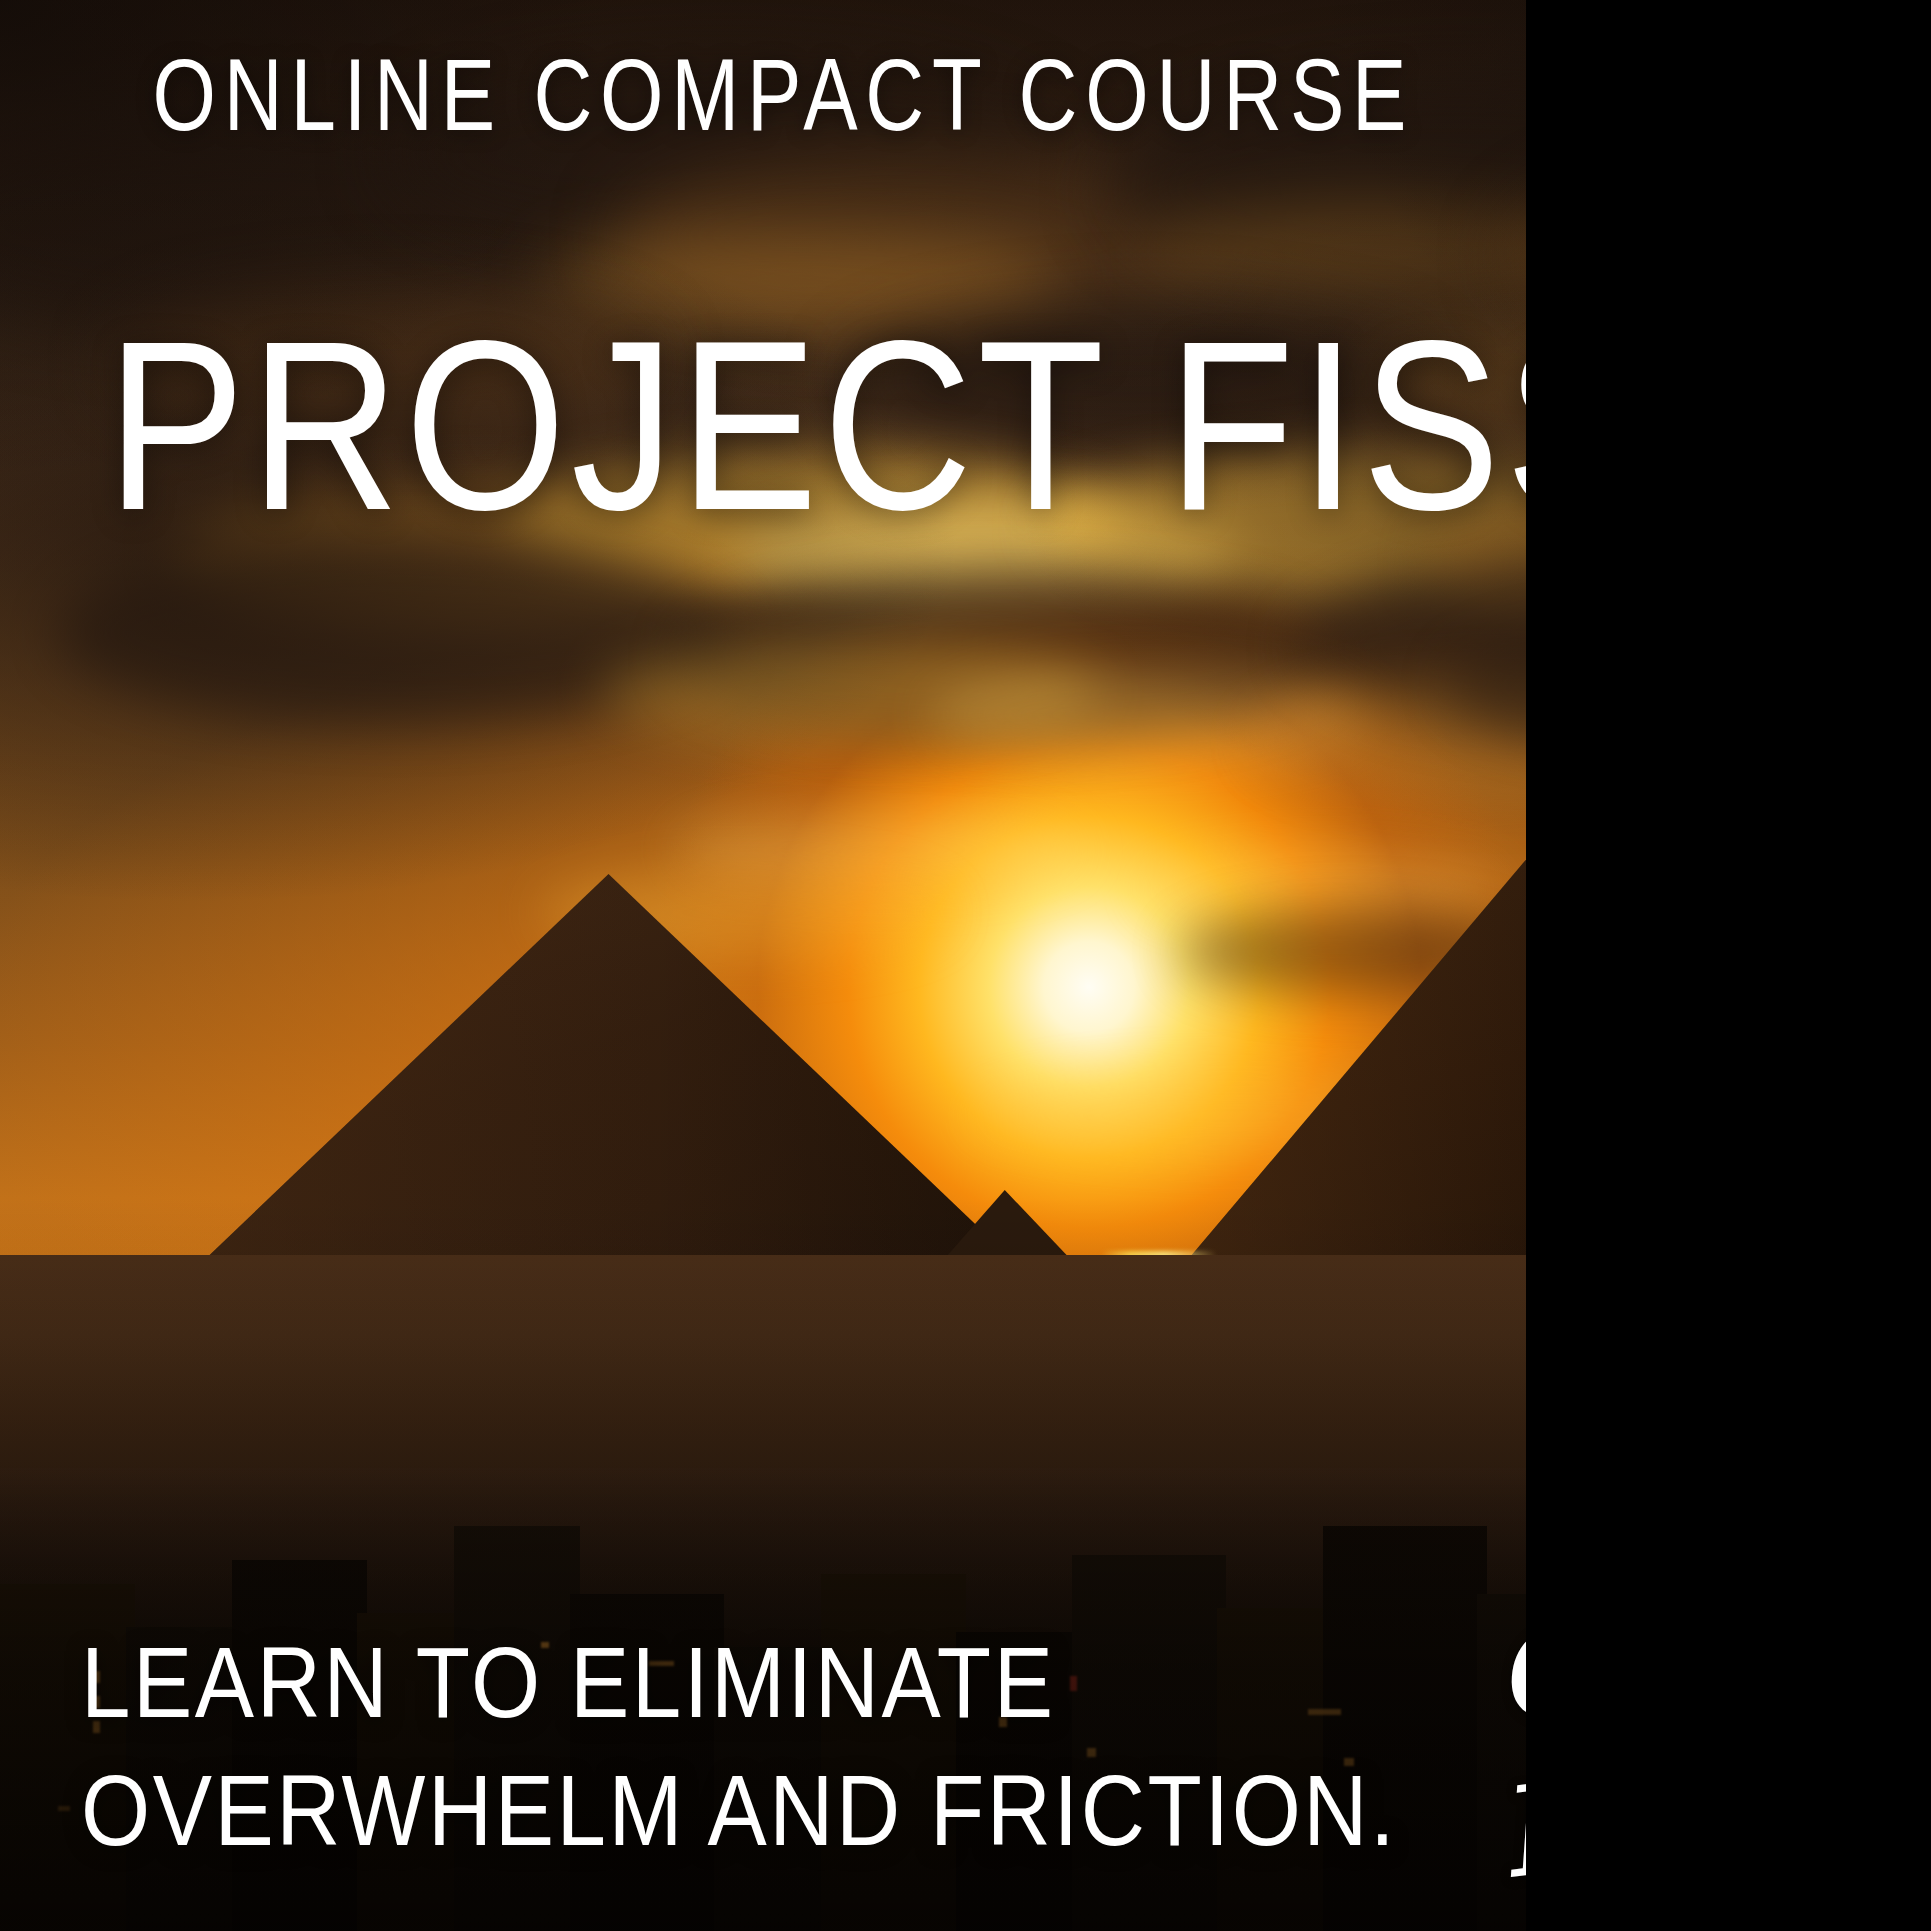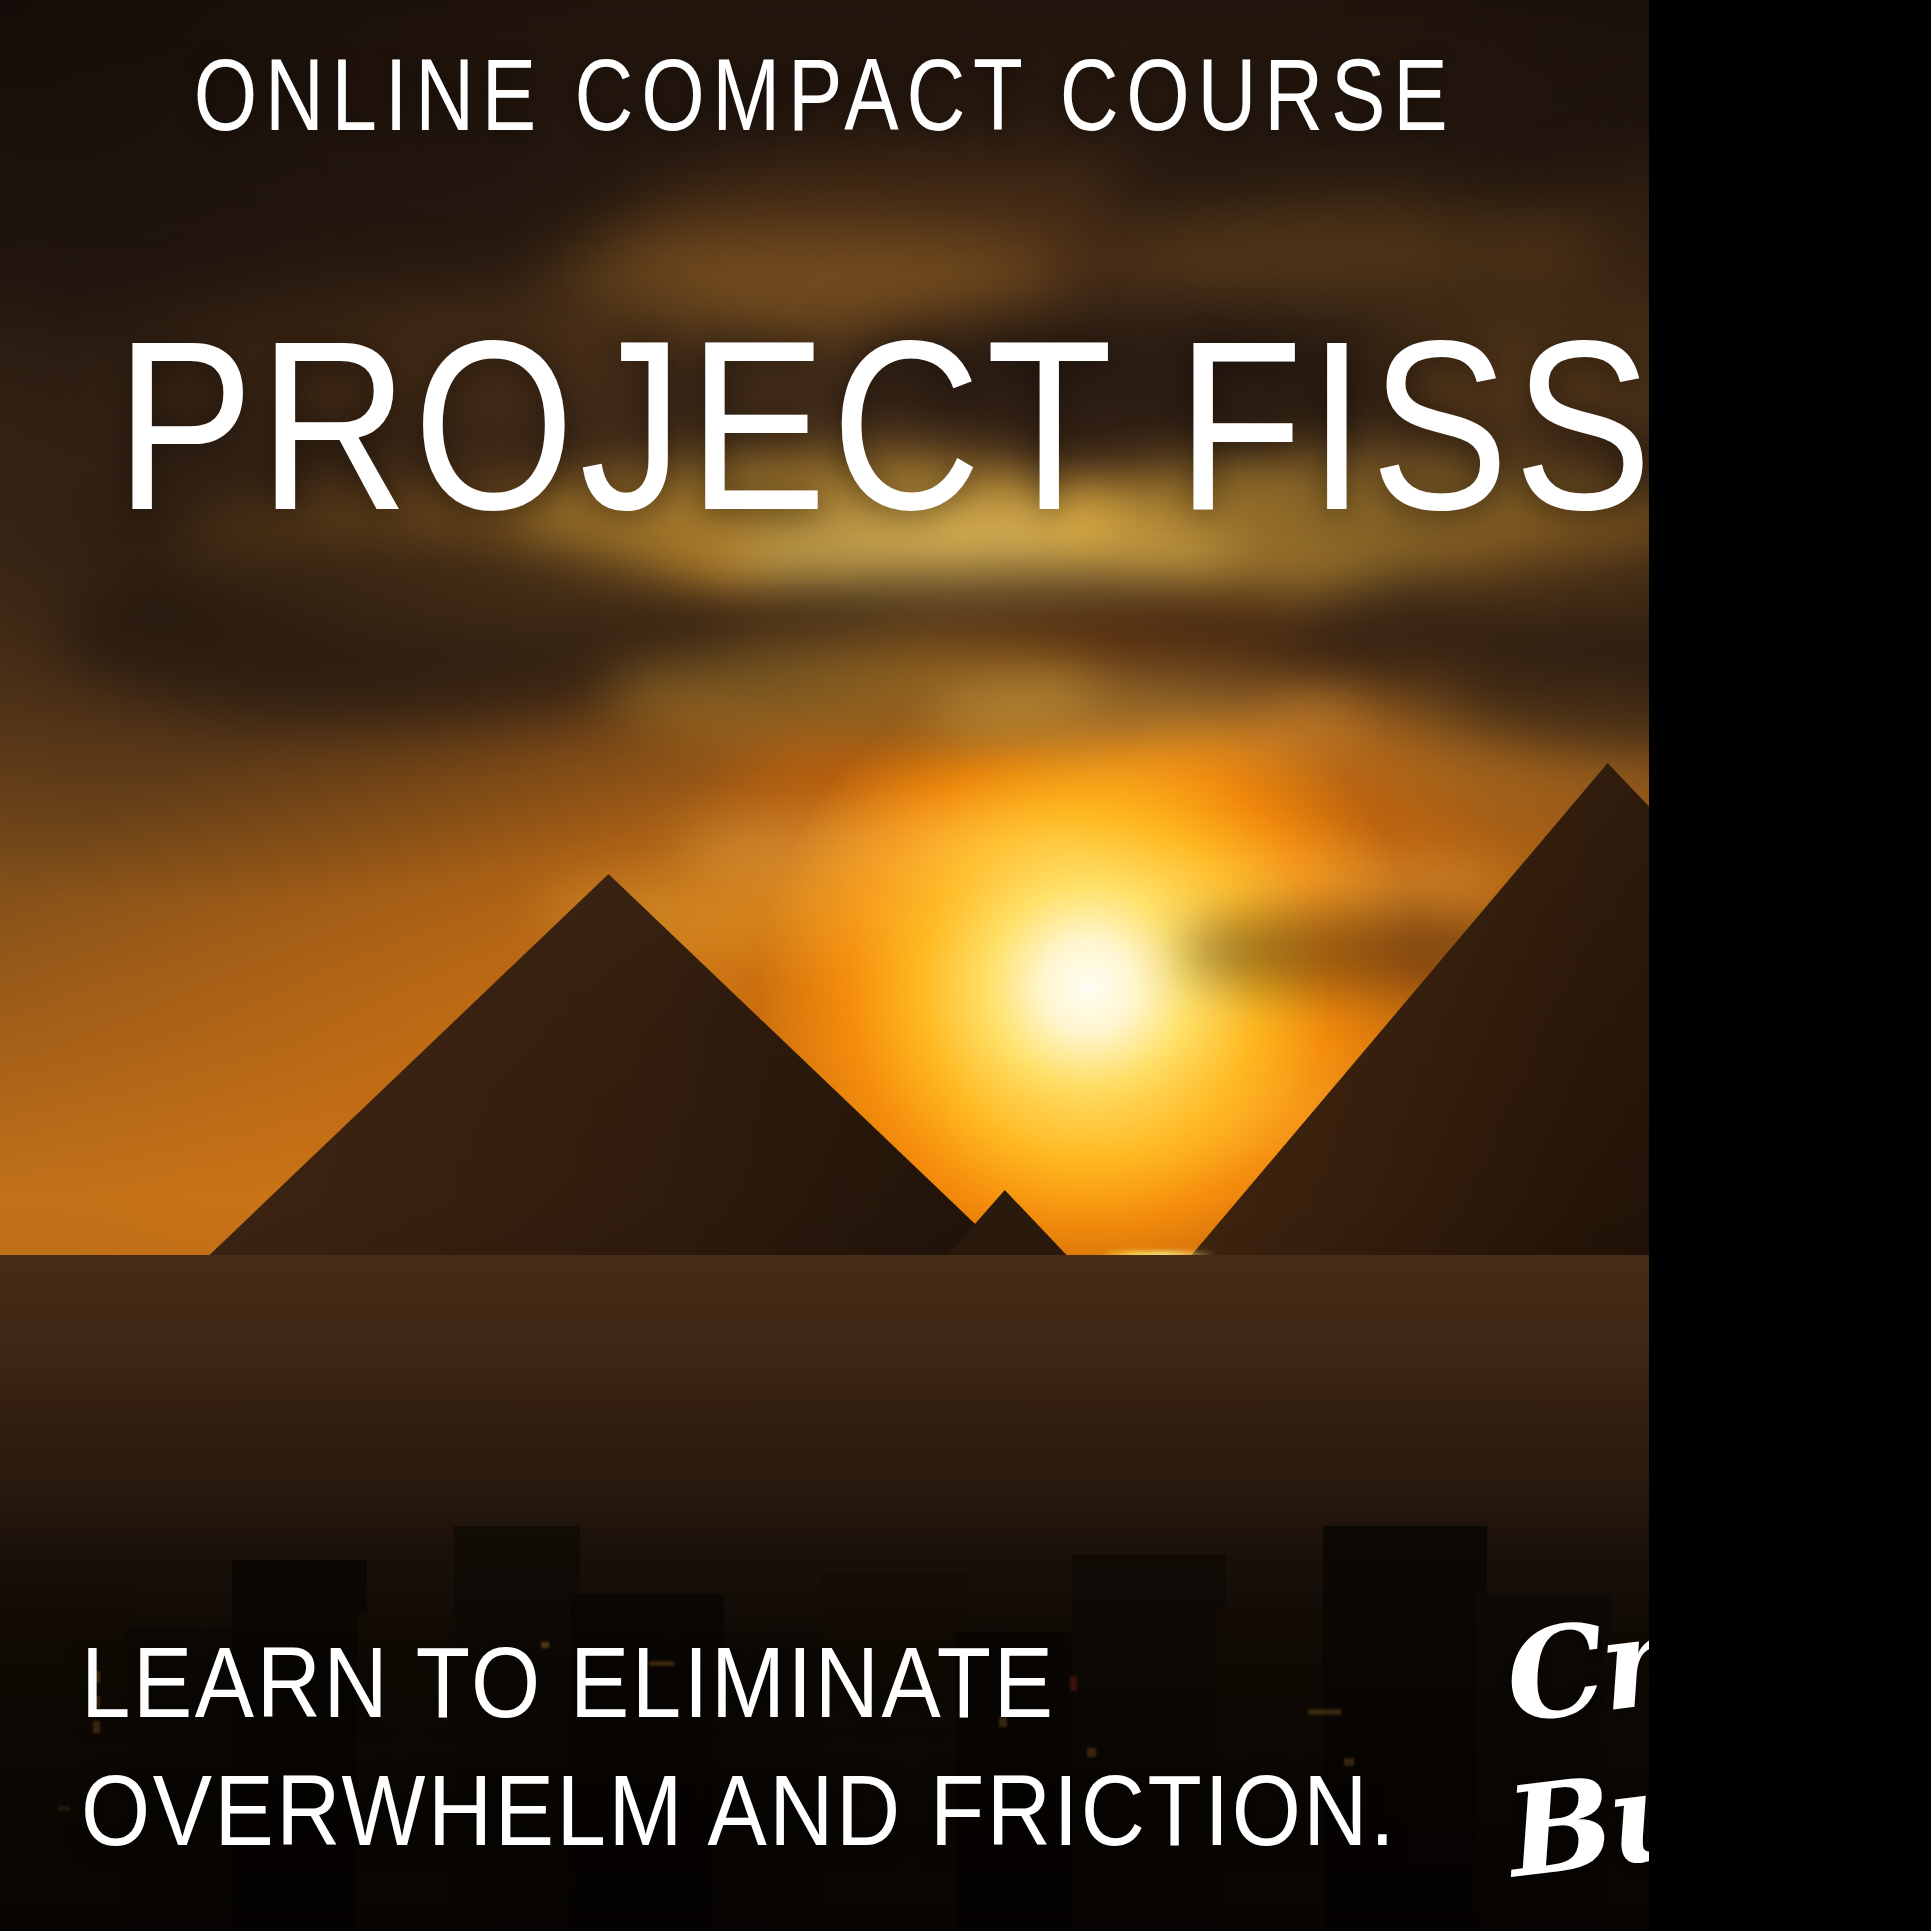--- a/index.html
+++ b/index.html
@@ -1,21 +1,21 @@
 <!DOCTYPE html>
 <html><head>
 <meta charset="utf-8">
 <title>Project Fission — Online Compact Course</title>
 <style>
   html,body{margin:0;padding:0;background:#000;}
   body{font-family:"Liberation Sans", sans-serif;}
 
   #poster{
     position:relative;
-    width:1649px;height:1931px;
+    width:1526px;height:1931px;
     overflow:hidden;
     background:#737373;
   }
 
   
   .layer{position:absolute;inset:0;}
 
   
   #sky-base{
     background:

